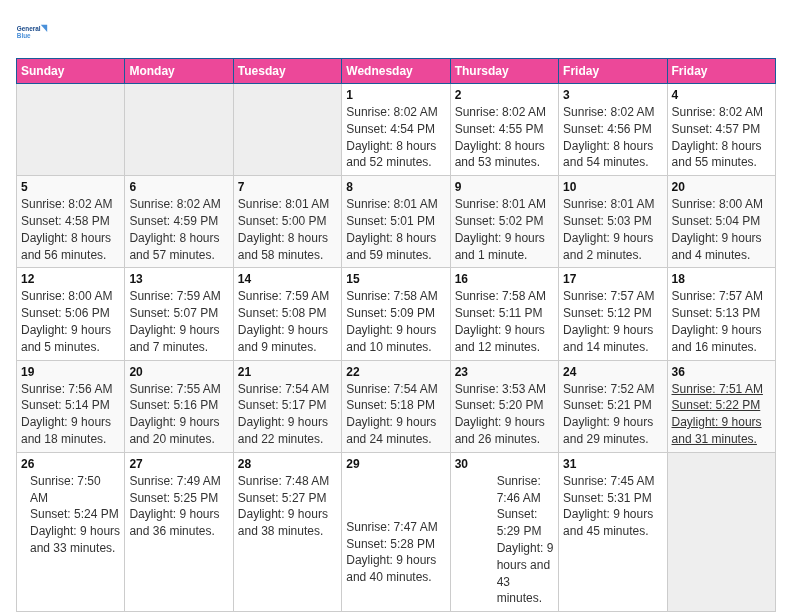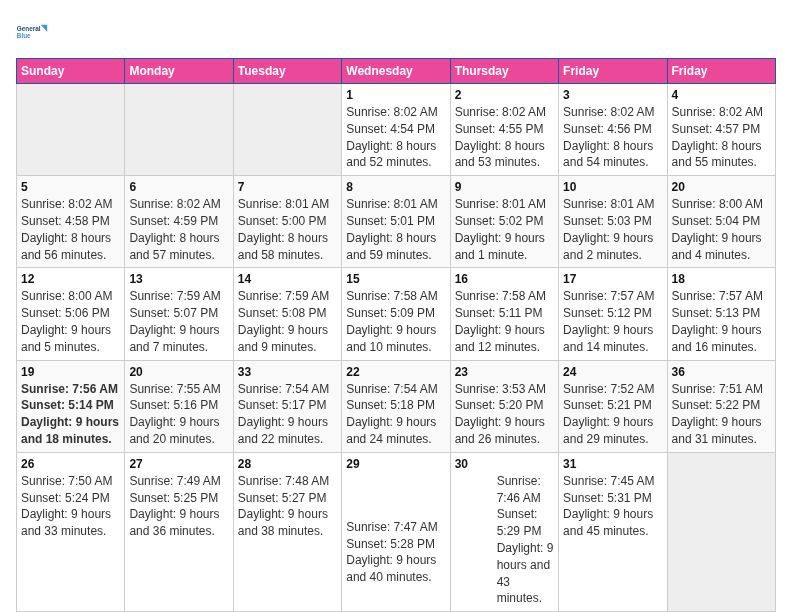--- a/index.html
+++ b/index.html
@@ -227,32 +227,32 @@
         <td>
           <div class="day-num">18</div>
           <div class="day-info" style="white-space: pre-line;">Sunrise: 7:57 AM
 Sunset: 5:13 PM
 Daylight: 9 hours and 16 minutes.</div>
         </td>
       </tr>
       <tr>
         <td>
           <div class="day-num">19</div>
-          <div class="day-info" style="white-space: pre-line; font-weight: bold;">Sunrise: 7:56 AM
+          <div class="day-info" style="white-space: pre-line;">Sunrise: 7:56 AM
 Sunset: 5:14 PM
 Daylight: 9 hours and 18 minutes.</div>
         </td>
         <td>
           <div class="day-num">20</div>
           <div class="day-info" style="white-space: pre-line;">Sunrise: 7:55 AM
 Sunset: 5:16 PM
 Daylight: 9 hours and 20 minutes.</div>
         </td>
         <td>
-          <div class="day-num">33</div>
+          <div class="day-num">21</div>
           <div class="day-info" style="white-space: pre-line;">Sunrise: 7:54 AM
 Sunset: 5:17 PM
 Daylight: 9 hours and 22 minutes.</div>
         </td>
         <td>
           <div class="day-num">22</div>
           <div class="day-info" style="white-space: pre-line;">Sunrise: 7:54 AM
 Sunset: 5:18 PM
 Daylight: 9 hours and 24 minutes.</div>
         </td>
@@ -263,29 +263,29 @@
 Daylight: 9 hours and 26 minutes.</div>
         </td>
         <td>
           <div class="day-num">24</div>
           <div class="day-info" style="white-space: pre-line;">Sunrise: 7:52 AM
 Sunset: 5:21 PM
 Daylight: 9 hours and 29 minutes.</div>
         </td>
         <td>
           <div class="day-num">36</div>
-          <div class="day-info" style="white-space: pre-line;">Sunrise: 7:51 AM
+          <div class="day-info" style="white-space: pre-line; text-decoration: underline;">Sunrise: 7:51 AM
 Sunset: 5:22 PM
 Daylight: 9 hours and 31 minutes.</div>
         </td>
       </tr>
       <tr>
         <td>
           <div class="day-num">26</div>
-          <div class="day-info" style="white-space: pre-line;">Sunrise: 7:50 AM
+          <div class="day-info" style="white-space: pre-line; margin-left: 9px;">Sunrise: 7:50 AM
 Sunset: 5:24 PM
 Daylight: 9 hours and 33 minutes.</div>
         </td>
         <td>
           <div class="day-num">27</div>
           <div class="day-info" style="white-space: pre-line;">Sunrise: 7:49 AM
 Sunset: 5:25 PM
 Daylight: 9 hours and 36 minutes.</div>
         </td>
         <td>

